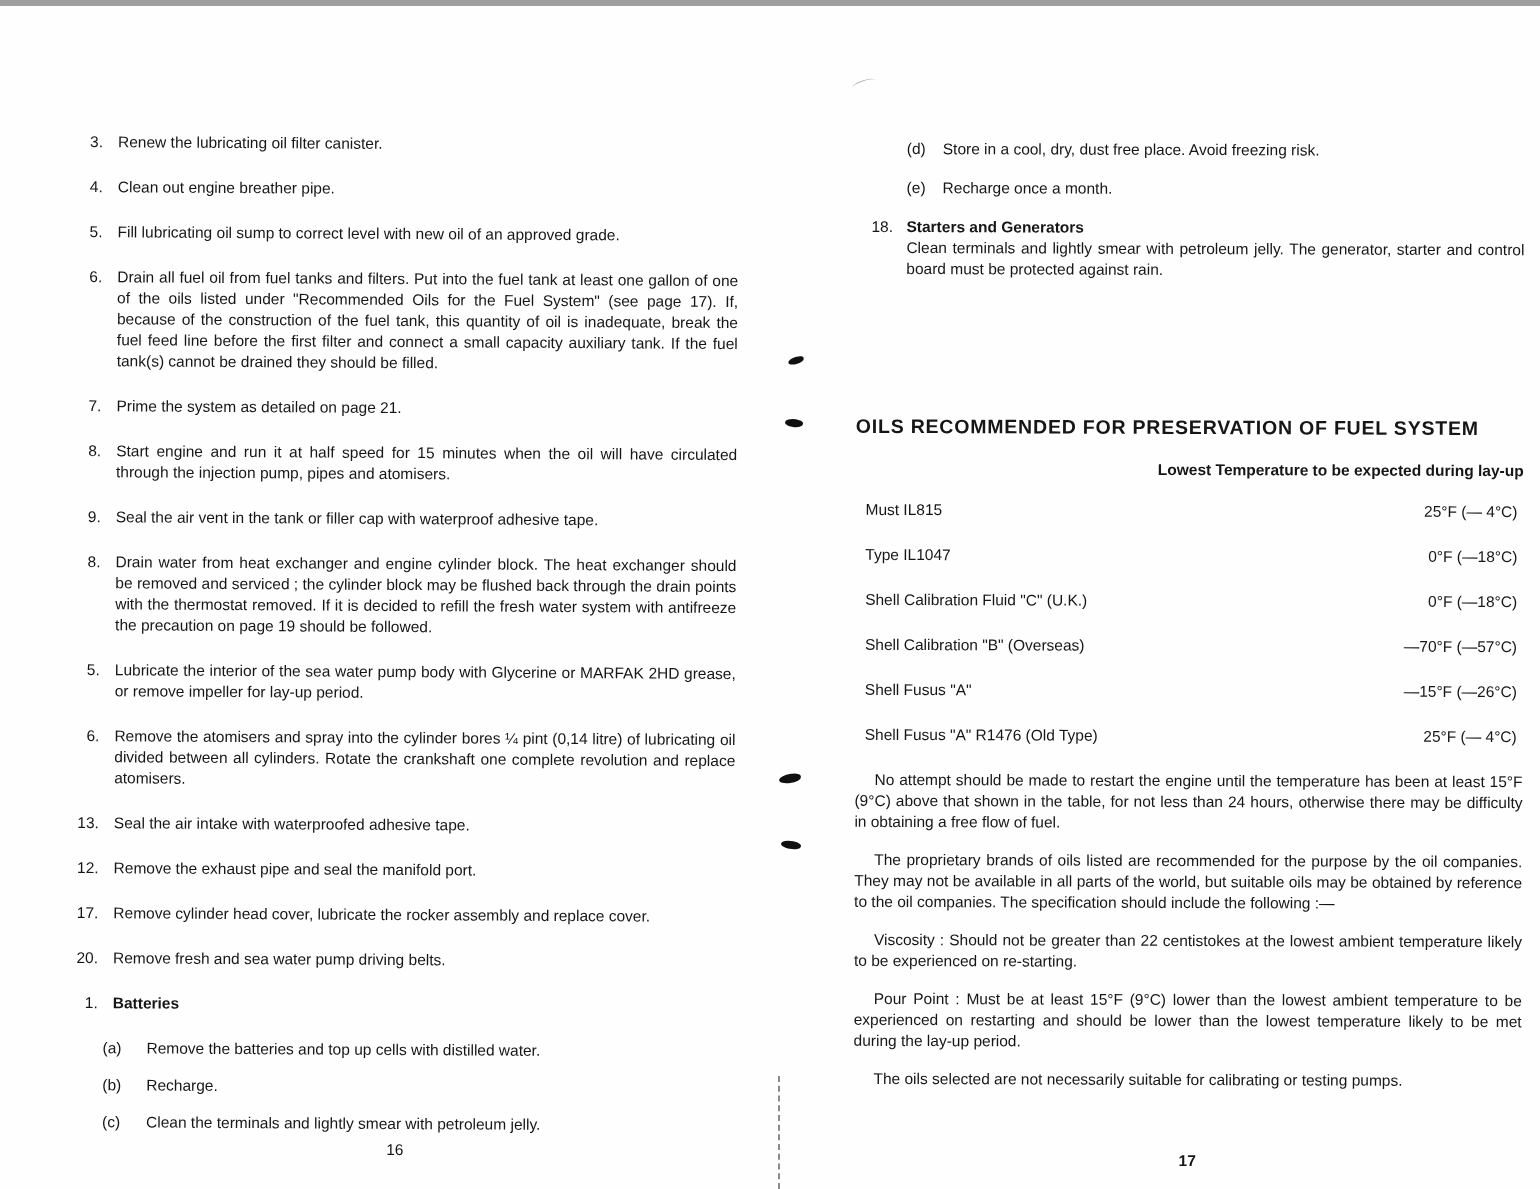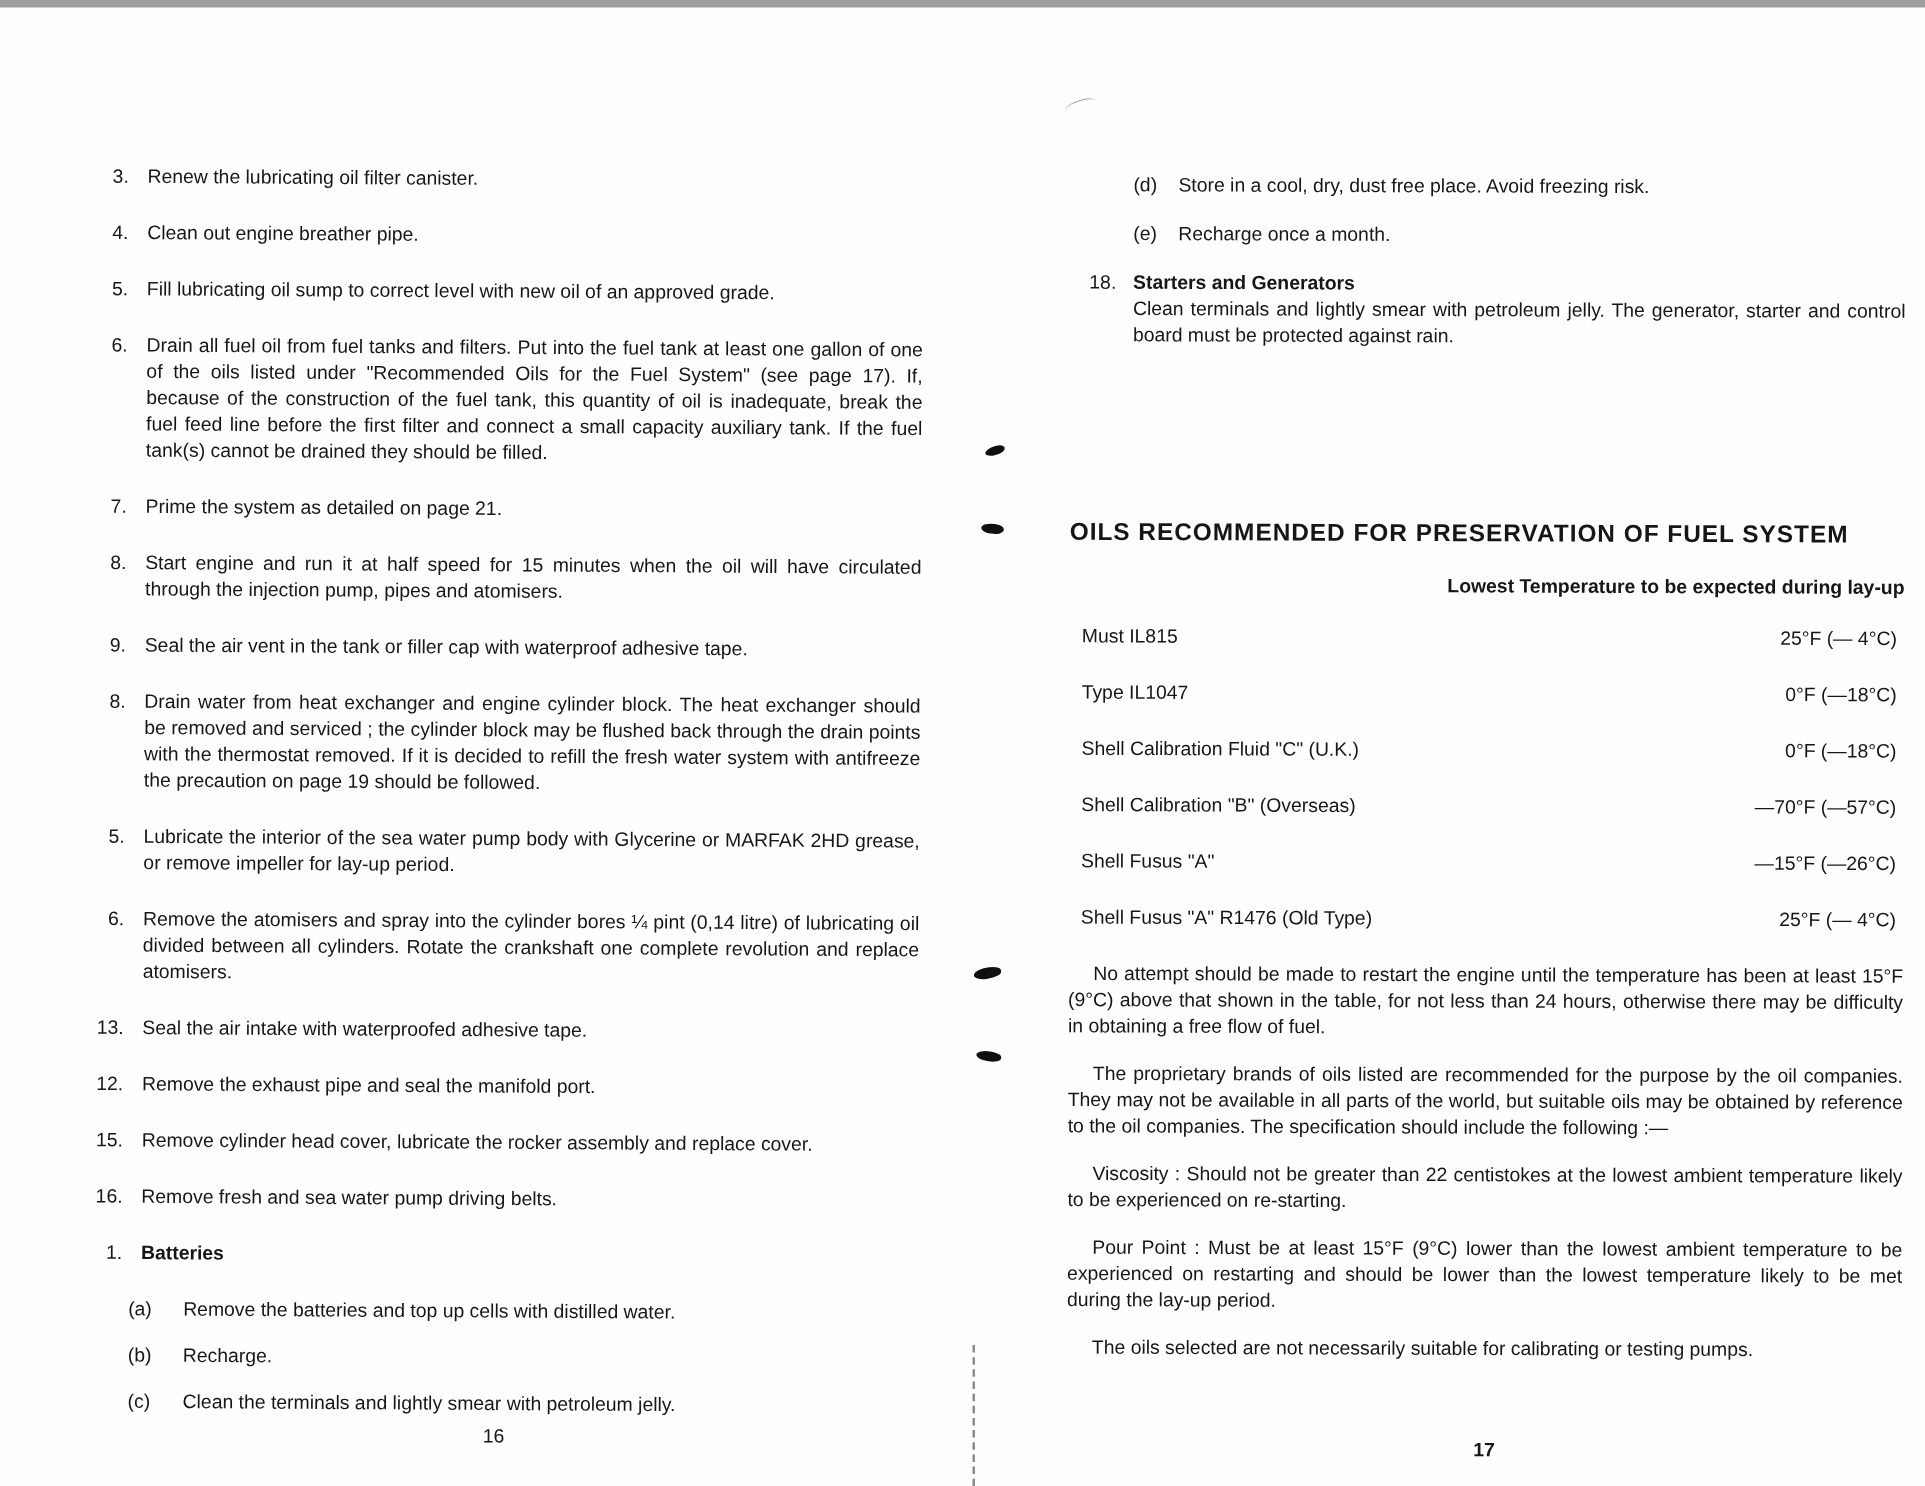--- a/index.html
+++ b/index.html
@@ -150,26 +150,26 @@
         <span class="num">13.</span>
         <div class="item-text">Seal the air intake with waterproofed adhesive tape.</div>
       </div>
 
       <div class="item">
         <span class="num">12.</span>
         <div class="item-text">Remove the exhaust pipe and seal the manifold port.</div>
       </div>
 
       <div class="item">
-        <span class="num">15.</span>
+        <span class="num">17.</span>
         <div class="item-text">Remove cylinder head cover, lubricate the rocker assembly and replace cover.</div>
       </div>
 
       <div class="item">
-        <span class="num">16.</span>
+        <span class="num">20.</span>
         <div class="item-text">Remove fresh and sea water pump driving belts.</div>
       </div>
 
       <div class="item">
         <span class="num">1.</span>
         <div class="item-text bold">Batteries</div>
       </div>
     </div>
 
   <div>

